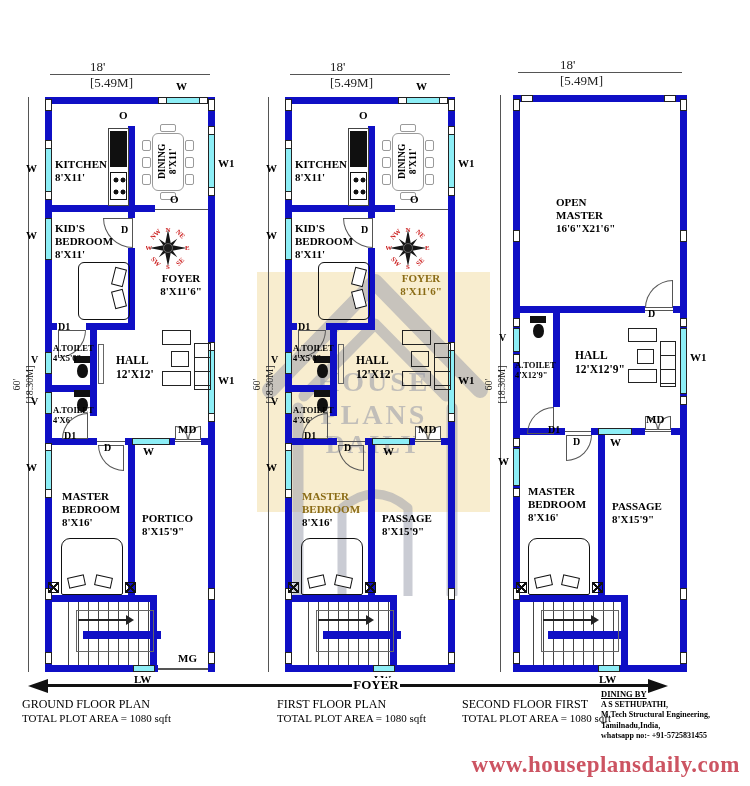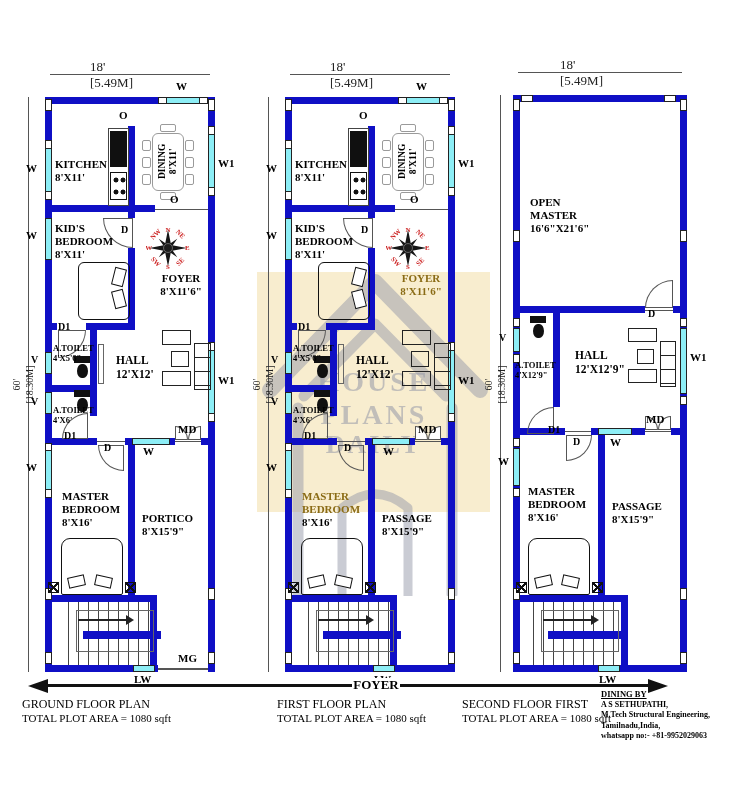--- a/index.html
+++ b/index.html
@@ -491,21 +491,21 @@
     <i class="sofa3" style="left:660px;top:341px;width:16px;height:46px"></i>
     <i class="bed" style="left:528px;top:538px;width:62px;height:57px"></i>
     <i class="pil" style="left:535px;top:576px;width:17px;height:11px;transform:rotate(-12deg)"></i>
     <i class="pil" style="left:562px;top:576px;width:17px;height:11px;transform:rotate(12deg)"></i>
     <i class="nst" style="left:516px;top:582px;width:11px;height:11px"></i>
     <i class="nst" style="left:592px;top:582px;width:11px;height:11px"></i>
     <i class="stairs" style="left:533px;top:602px;width:86px;height:63px"></i>
     <i class="w" style="left:548px;top:631px;width:78px;height:8px"></i>
     <i class="srect" style="left:541px;top:610px;width:78px;height:42px"></i>
     <i class="sarr" style="left:543px;top:619px;width:48px"></i>
-    <div class="rl" style="left:530px;top:196px">
+    <div class="rl" style="left:556px;top:196px">
       <div>OPEN</div>
       <div>MASTER</div>
       <div>16'6"X21'6"</div>
     </div>
     <div class="rls" style="left:515px;top:360px">
       <div>A.TOILET</div>
       <div>4'X12'9"</div>
     </div>
     <div class="rl" style="left:575px;top:349px;font-size:11.5px">
       <div>HALL</div>
@@ -544,17 +544,18 @@
     <div class="farea" style="left:22px;top:712px">TOTAL PLOT AREA = 1080 sqft</div>
     <div class="fname" style="left:277px;top:697px">FIRST FLOOR PLAN</div>
     <div class="farea" style="left:277px;top:712px">TOTAL PLOT AREA = 1080 sqft</div>
     <div class="fname" style="left:462px;top:697px">SECOND FLOOR FIRST</div>
     <div class="farea" style="left:462px;top:712px">TOTAL PLOT AREA = 1080 sqft</div>
     <div class="credit" style="left:601px;top:689px">
       <div class="hd">DINING BY</div>
       <div>A S SETHUPATHI,</div>
       <div>M.Tech Structural Engineering,</div>
       <div>Tamilnadu,India,</div>
-      <div>whatsapp no:- +81-9952029063</div>
-    </div>
+      <div>whatsapp no:- +91-5725831455</div>
+    </div>
+    <div class="site" style="left:400px;top:752px;width:340px">www.houseplansdaily.com</div>
   </div>
 
 </div>
 
 </body></html>

